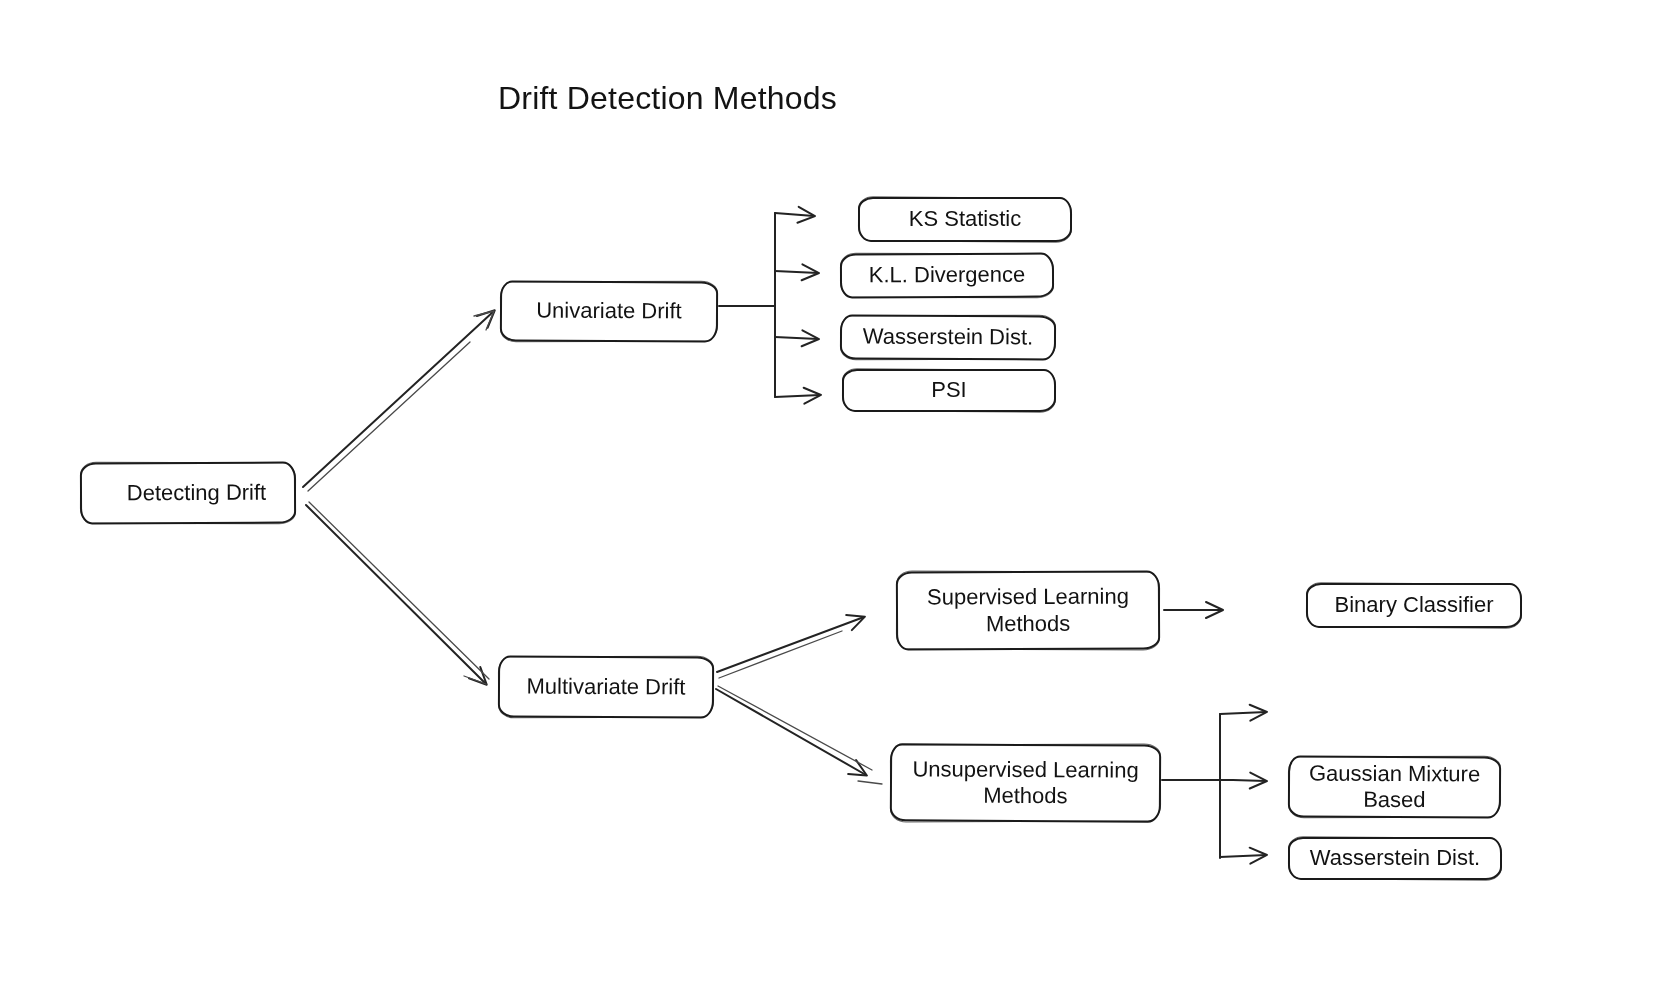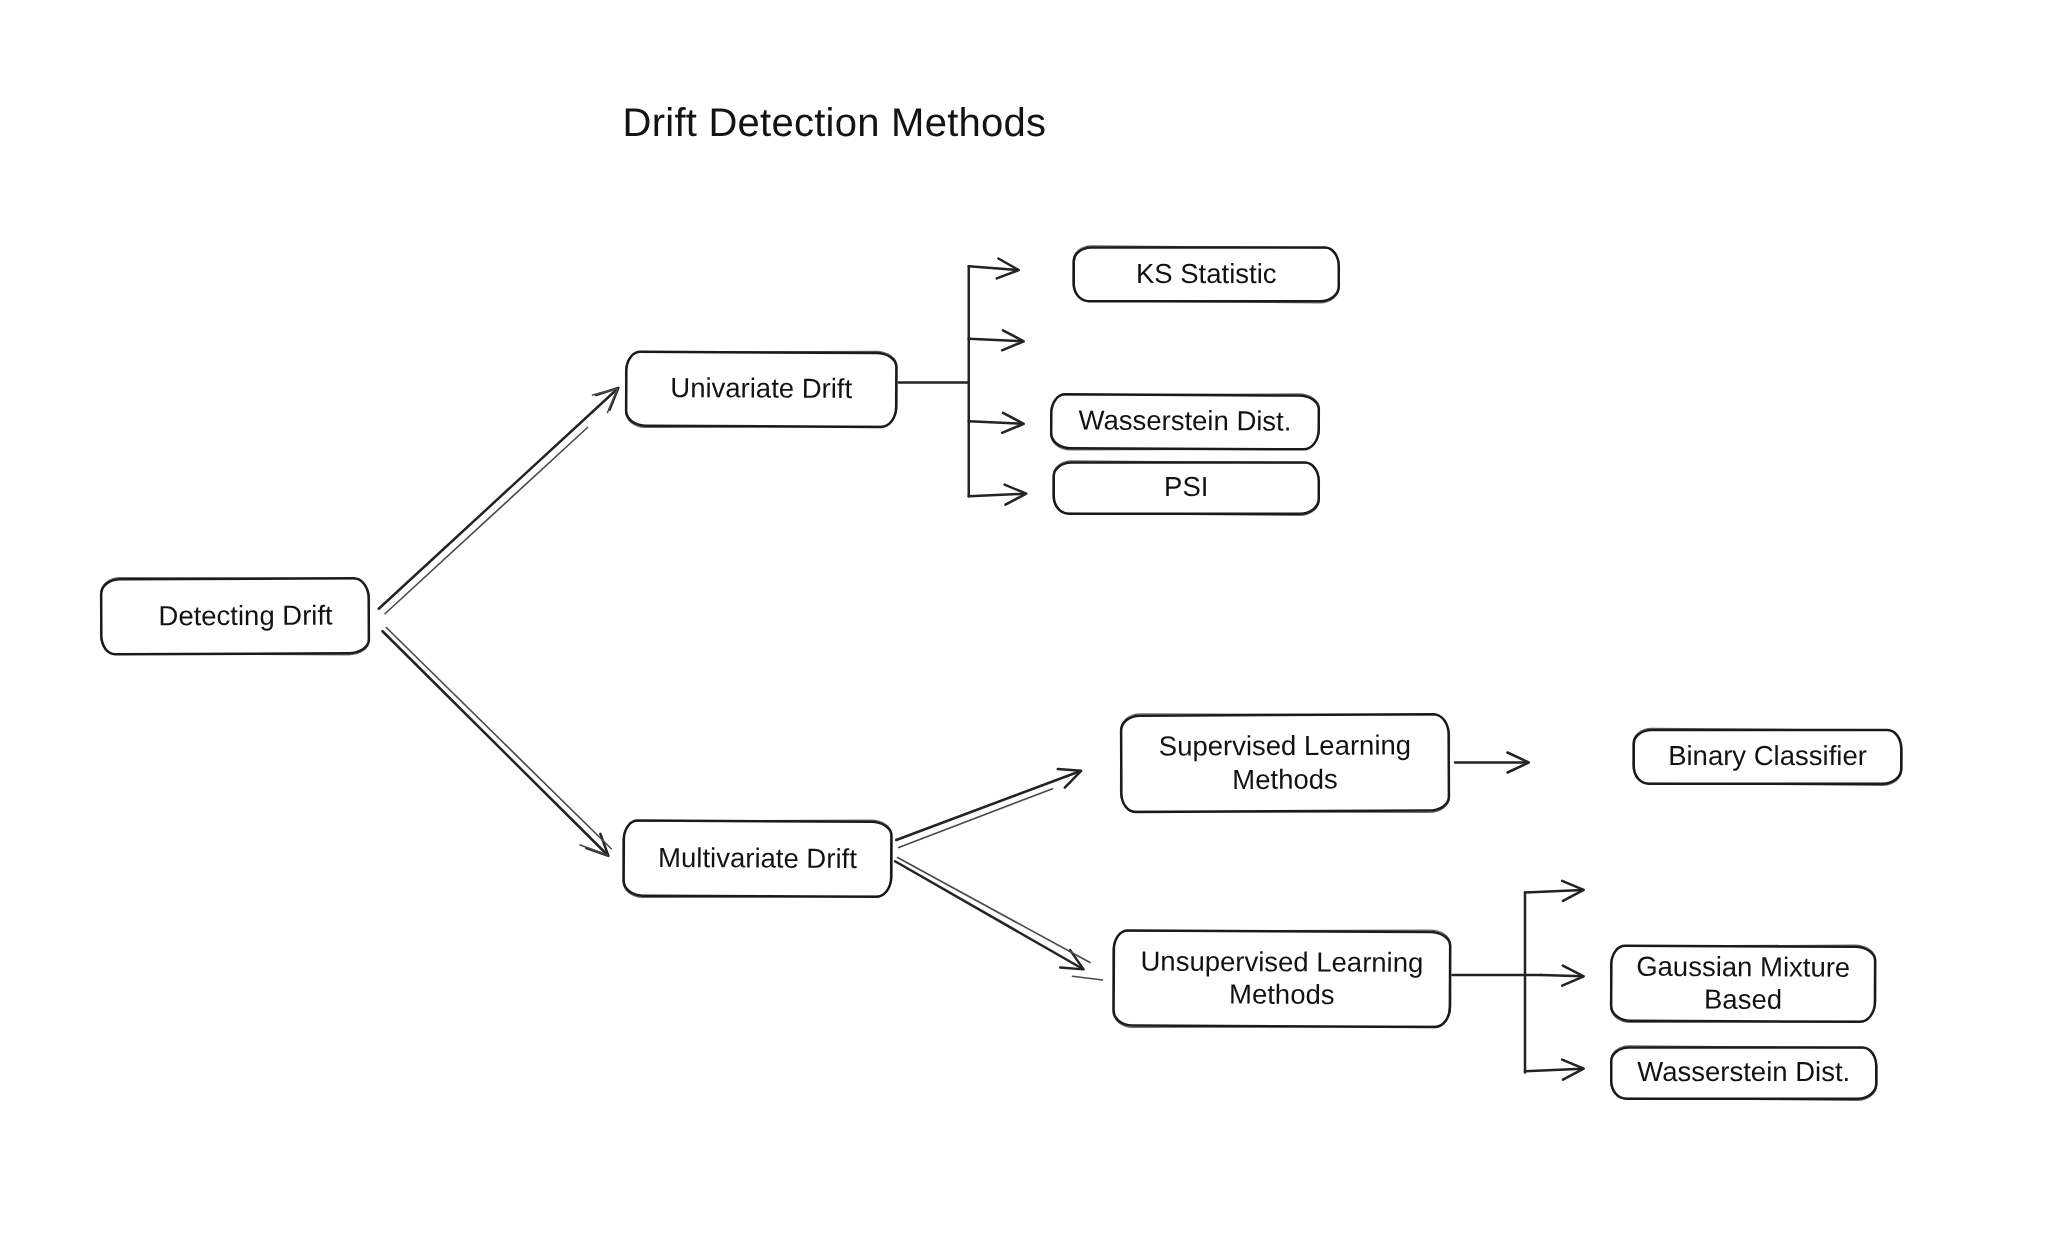--- a/index.html
+++ b/index.html
@@ -122,20 +122,23 @@
   </div>
 
   <div class="node sk2" style="left:500px; top:281px; width:218px; height:61px;">
     <span>Univariate Drift</span>
   </div>
 
   <div class="node sk3" style="left:840px; top:197px; width:214px; height:45px;margin-left:18px;">
     <span>KS Statistic</span>
   </div>
 
+  <div class="node sk1" style="left:840px; top:253px; width:214px; height:45px;">
+    <span>K.L. Divergence</span>
+  </div>
 
   <div class="node sk2" style="left:840px; top:315px; width:216px; height:45px;">
     <span>Wasserstein Dist.</span>
   </div>
 
   <div class="node sk3" style="left:842px; top:369px; width:214px; height:43px;">
     <span>PSI</span>
   </div>
 
   <div class="node sk2" style="left:498px; top:656px; width:216px; height:62px;">

